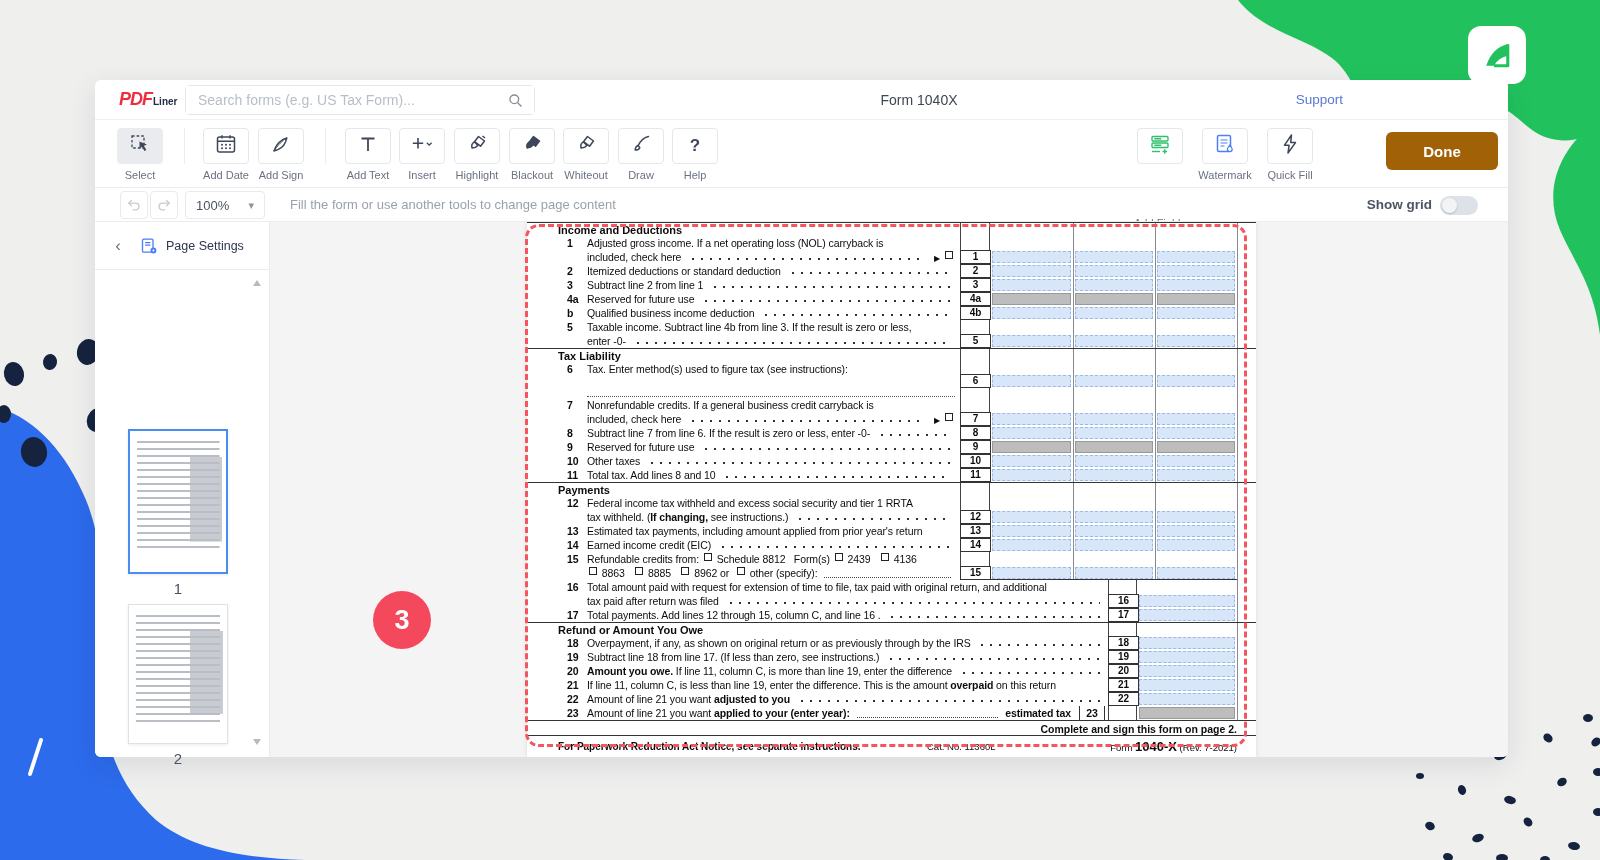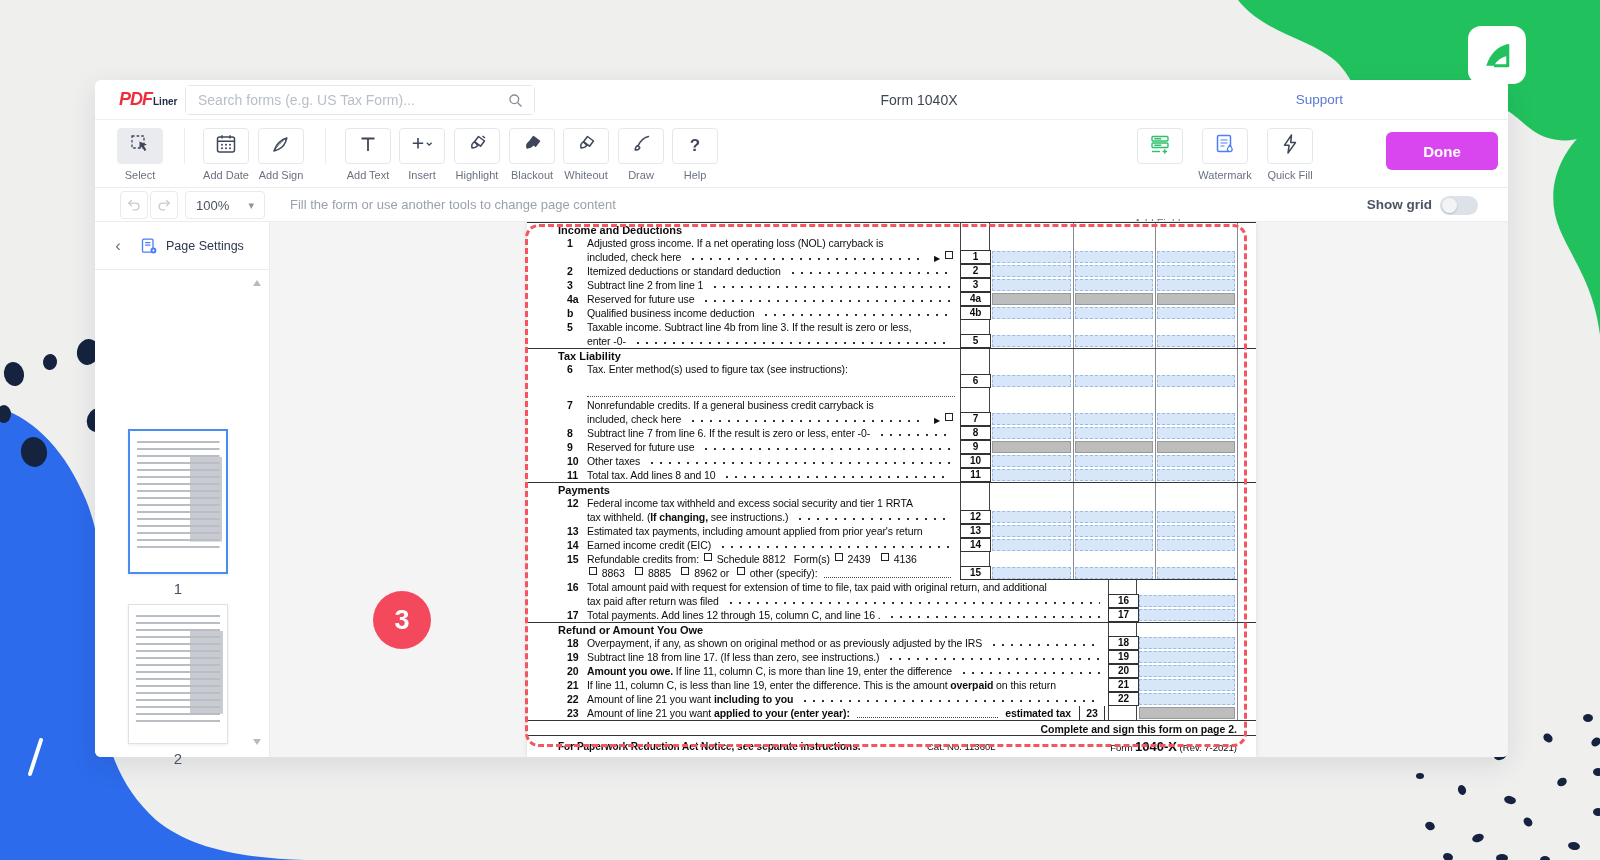--- a/index.html
+++ b/index.html
@@ -30,21 +30,21 @@
   
   .tbar { position:absolute; left:0; top:40px; width:100%; height:68px; border-bottom:1px solid #ececef; }
   .tbtn { position:absolute; top:8px; width:56px; display:flex; flex-direction:column; align-items:center; cursor:pointer; }
   .tbtn .ibox { width:46px; height:36px; border:1px solid #e5e7eb; border-radius:4px; background:#fff;
     display:flex; align-items:center; justify-content:center; }
   .tbtn.active .ibox { background:#e9ebee; border-color:#e9ebee; }
   .tbtn .lbl { margin-top:5px; font-size:11px; color:#6a7280; white-space:nowrap; }
   .tbtn svg { width:24px; height:24px; }
   .tbtn .chico { font-size:17px; font-weight:700; color:#3e4659; }
   .tdiv { position:absolute; top:8px; width:1px; height:36px; background:#ededf0; }
-  .done { position:absolute; right:10px; top:12px; width:112px; height:38px; background:#d946ef;
+  .done { position:absolute; right:10px; top:12px; width:112px; height:38px; background:#a16207;
     border:0; border-radius:6px; color:#fff; font-size:15px; font-weight:700;
     font-family:"Liberation Sans",sans-serif; cursor:pointer; }
 
   
   .sbar { position:absolute; left:0; top:108px; width:100%; height:34px; border-bottom:1px solid #ececef;padding-left:9px; }
   .ur { position:absolute; top:3px; width:28px; height:28px; border:1px solid #e8eaee; background:#fff;
     border-radius:4px; display:flex; align-items:center; justify-content:center; cursor:pointer; }
   .zoomdd { position:absolute; left:90px; top:3px; width:80px; height:28px; border:1px solid #e8eaee;
     border-radius:4px; display:flex; align-items:center; justify-content:space-between; padding:0 10px; cursor:pointer; }
   .zoomdd .zv { font-size:13px; color:#4b5360; }
@@ -656,21 +656,21 @@
               <div class="frow shdr" style="height: 14px;">
                 <span class="st">Refund or Amount You Owe</span>
                 <div class="ncol cw"></div>
                 <div class="vlt" style="left: 710px;"></div>
               </div>
               <div class="frow" style="height: 14px;">
                 <div class="ncol cw"></div>
                 <div class="vlt" style="left: 710px;"></div>
                 <span class="lnum">18</span>
                 <div class="txt wide">
-                  <div class="tl"><span class="seg">Overpayment, if any, as shown on original method or as previously adjusted by the IRS </span><span class="dots"></span></div>
+                  <div class="tl"><span class="seg">Overpayment, if any, as shown on original return or as previously through by the IRS </span><span class="dots"></span></div>
                 </div>
                 <div class="nbox" style="left: 581px; bottom: 0px;">18</div>
                 <div class="fld" style="left: 612px; width: 96px; bottom: 1px;"></div>
               </div>
               <div class="frow" style="height: 14px;">
                 <div class="ncol cw"></div>
                 <div class="vlt" style="left: 710px;"></div>
                 <span class="lnum">19</span>
                 <div class="txt wide">
                   <div class="tl"><span class="seg">Subtract line 18 from line 17. (If less than zero, see instructions.) </span><span class="dots"></span></div>
@@ -696,21 +696,21 @@
                   <div class="tl"><span class="seg">If line 11, column C, is less than line 19, enter the difference. This is the amount <b>overpaid</b> on this return</span></div>
                 </div>
                 <div class="nbox" style="left: 581px; bottom: 0px;">21</div>
                 <div class="fld" style="left: 612px; width: 96px; bottom: 1px;"></div>
               </div>
               <div class="frow" style="height: 14px;">
                 <div class="ncol cw"></div>
                 <div class="vlt" style="left: 710px;"></div>
                 <span class="lnum">22</span>
                 <div class="txt wide">
-                  <div class="tl"><span class="seg">Amount of line 21 you want <b>including to you</b> </span><span class="dots"></span></div>
+                  <div class="tl"><span class="seg">Amount of line 21 you want <b>adjusted to you</b> </span><span class="dots"></span></div>
                 </div>
                 <div class="nbox" style="left: 581px; bottom: 0px;">22</div>
                 <div class="fld" style="left: 612px; width: 96px; bottom: 1px;"></div>
               </div>
               <div class="frow" style="height: 14px;">
                 <div class="ncol cw"></div>
                 <div class="vlt" style="left: 710px;"></div>
                 <span class="lnum">23</span>
                 <div class="txt wide">
                   <div class="tl"><span class="seg">Amount of line 21 you want <b>applied to your (enter year):</b> </span><span class="dotline"></span><span class="seg"> <b>estimated tax</b></span><span class="inbox">23</span></div>

